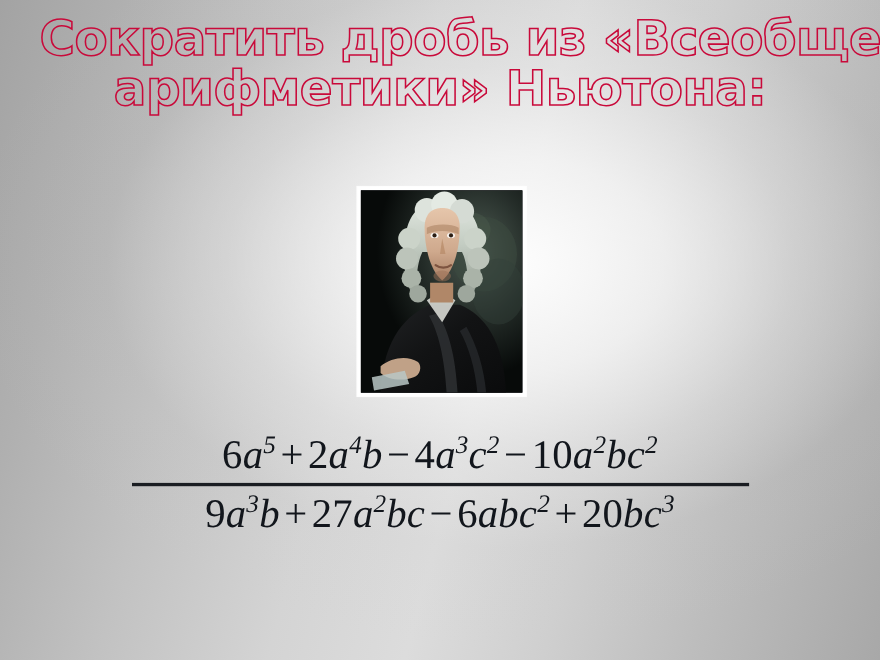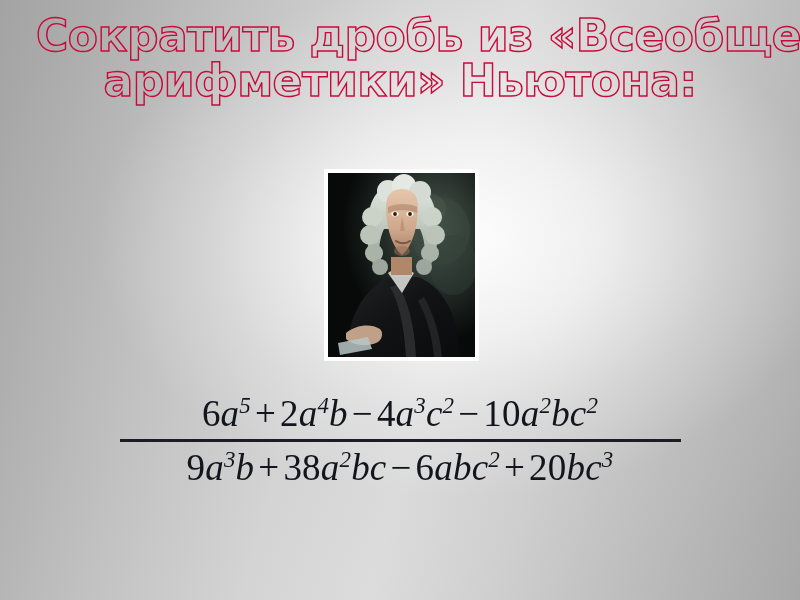--- a/index.html
+++ b/index.html
@@ -248,18 +248,18 @@
     </div>
   </div>
 
   <div id="formula">
     <span class="frac">
       <span class="num">
         <span class="num-lit">6</span><i>a</i><sup>5</sup><span class="op">+</span><span class="num-lit">2</span><i>a</i><sup>4</sup><i>b</i><span class="op">−</span><span class="num-lit">4</span><i>a</i><sup>3</sup><i>c</i><sup>2</sup><span class="op">−</span><span class="num-lit">10</span><i>a</i><sup>2</sup><i>bc</i><sup>2</sup>
       </span>
       <span class="bar"></span>
       <span class="den">
-        <span class="den-lit">9</span><i>a</i><sup>3</sup><i>b</i><span class="op">+</span><span class="den-lit">38</span><i>a</i><sup>2</sup><i>bc</i><span class="op">−</span><span class="den-lit">6</span><i>abc</i><sup>2</sup><span class="op">+</span><span class="den-lit">20</span><i>bc</i><sup>3</sup>
+        <span class="den-lit">9</span><i>a</i><sup>3</sup><i>b</i><span class="op">+</span><span class="den-lit">27</span><i>a</i><sup>2</sup><i>bc</i><span class="op">−</span><span class="den-lit">6</span><i>abc</i><sup>2</sup><span class="op">+</span><span class="den-lit">20</span><i>bc</i><sup>3</sup>
       </span>
     </span>
   </div>
 
 </div>
 
 </body></html>

